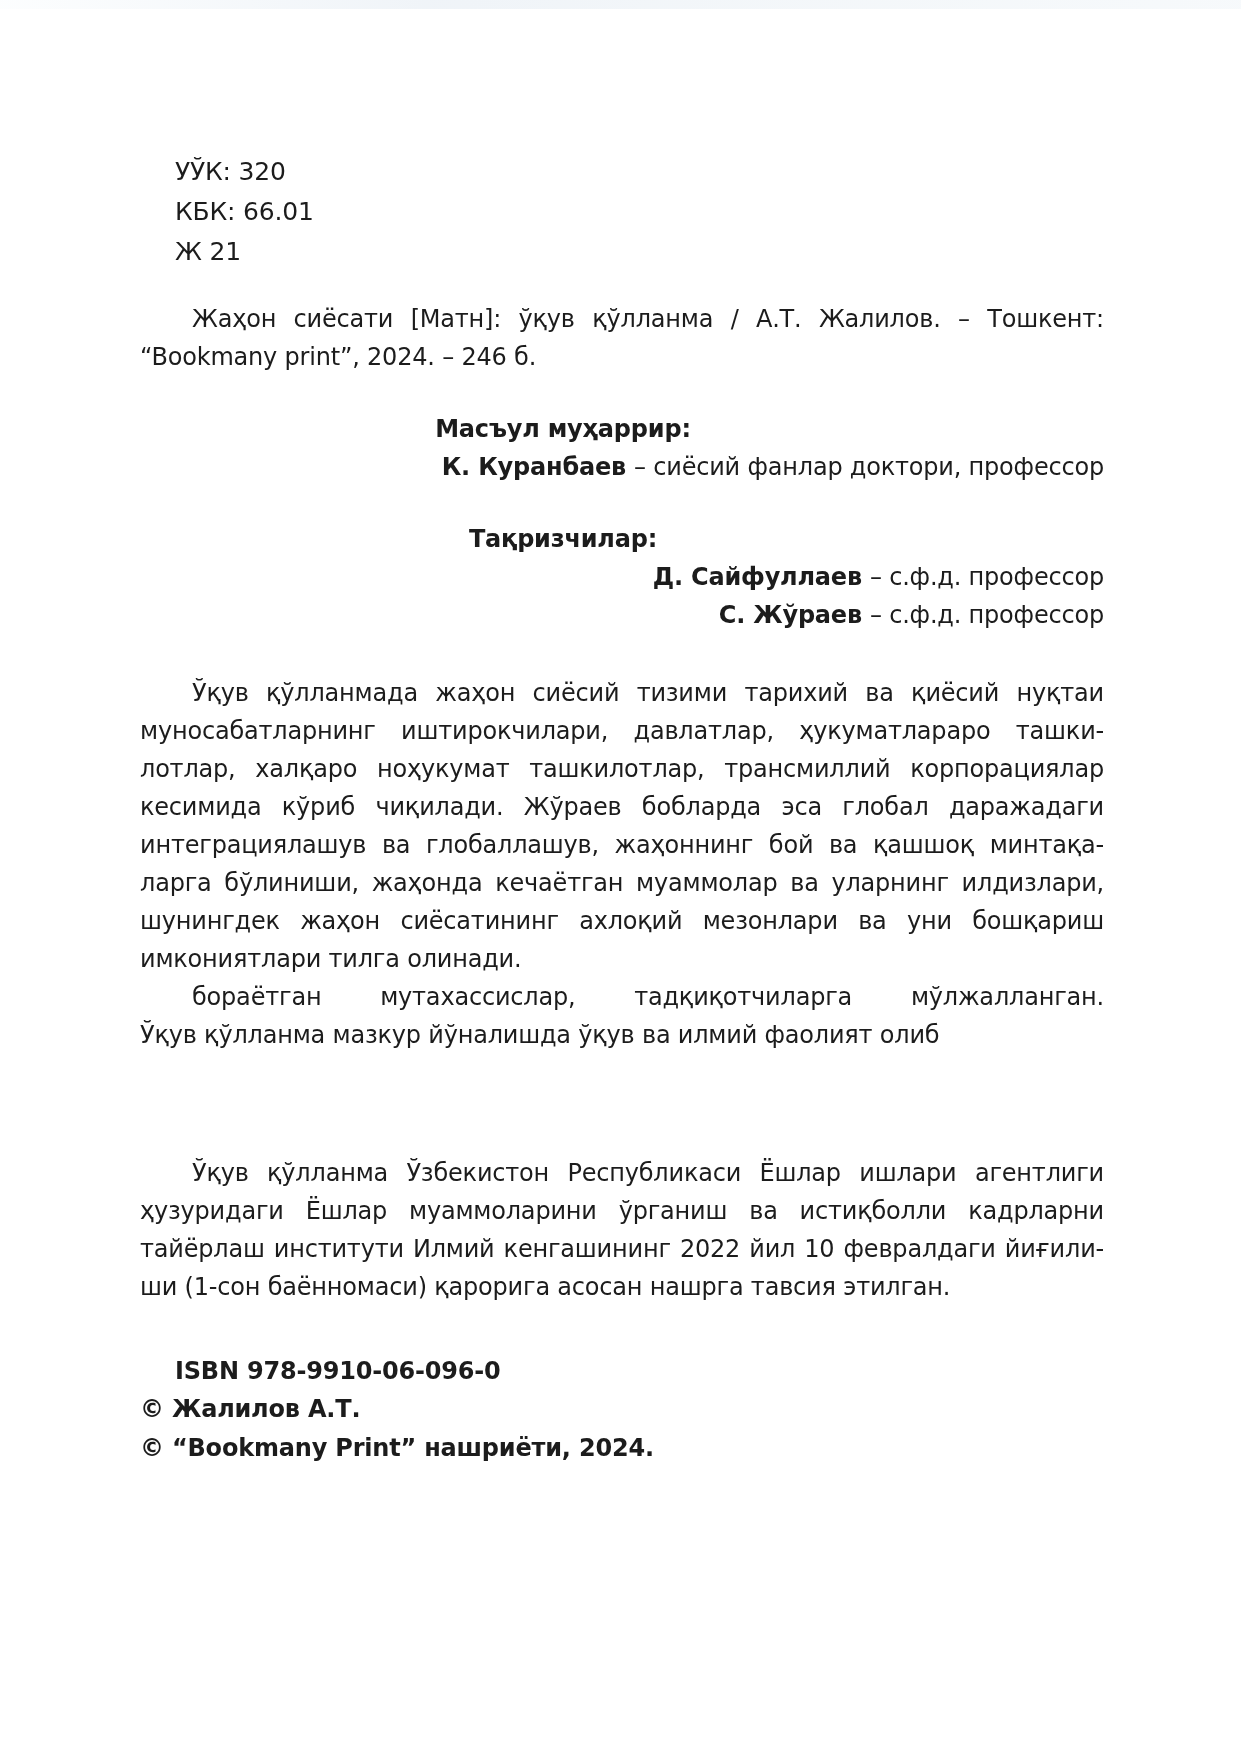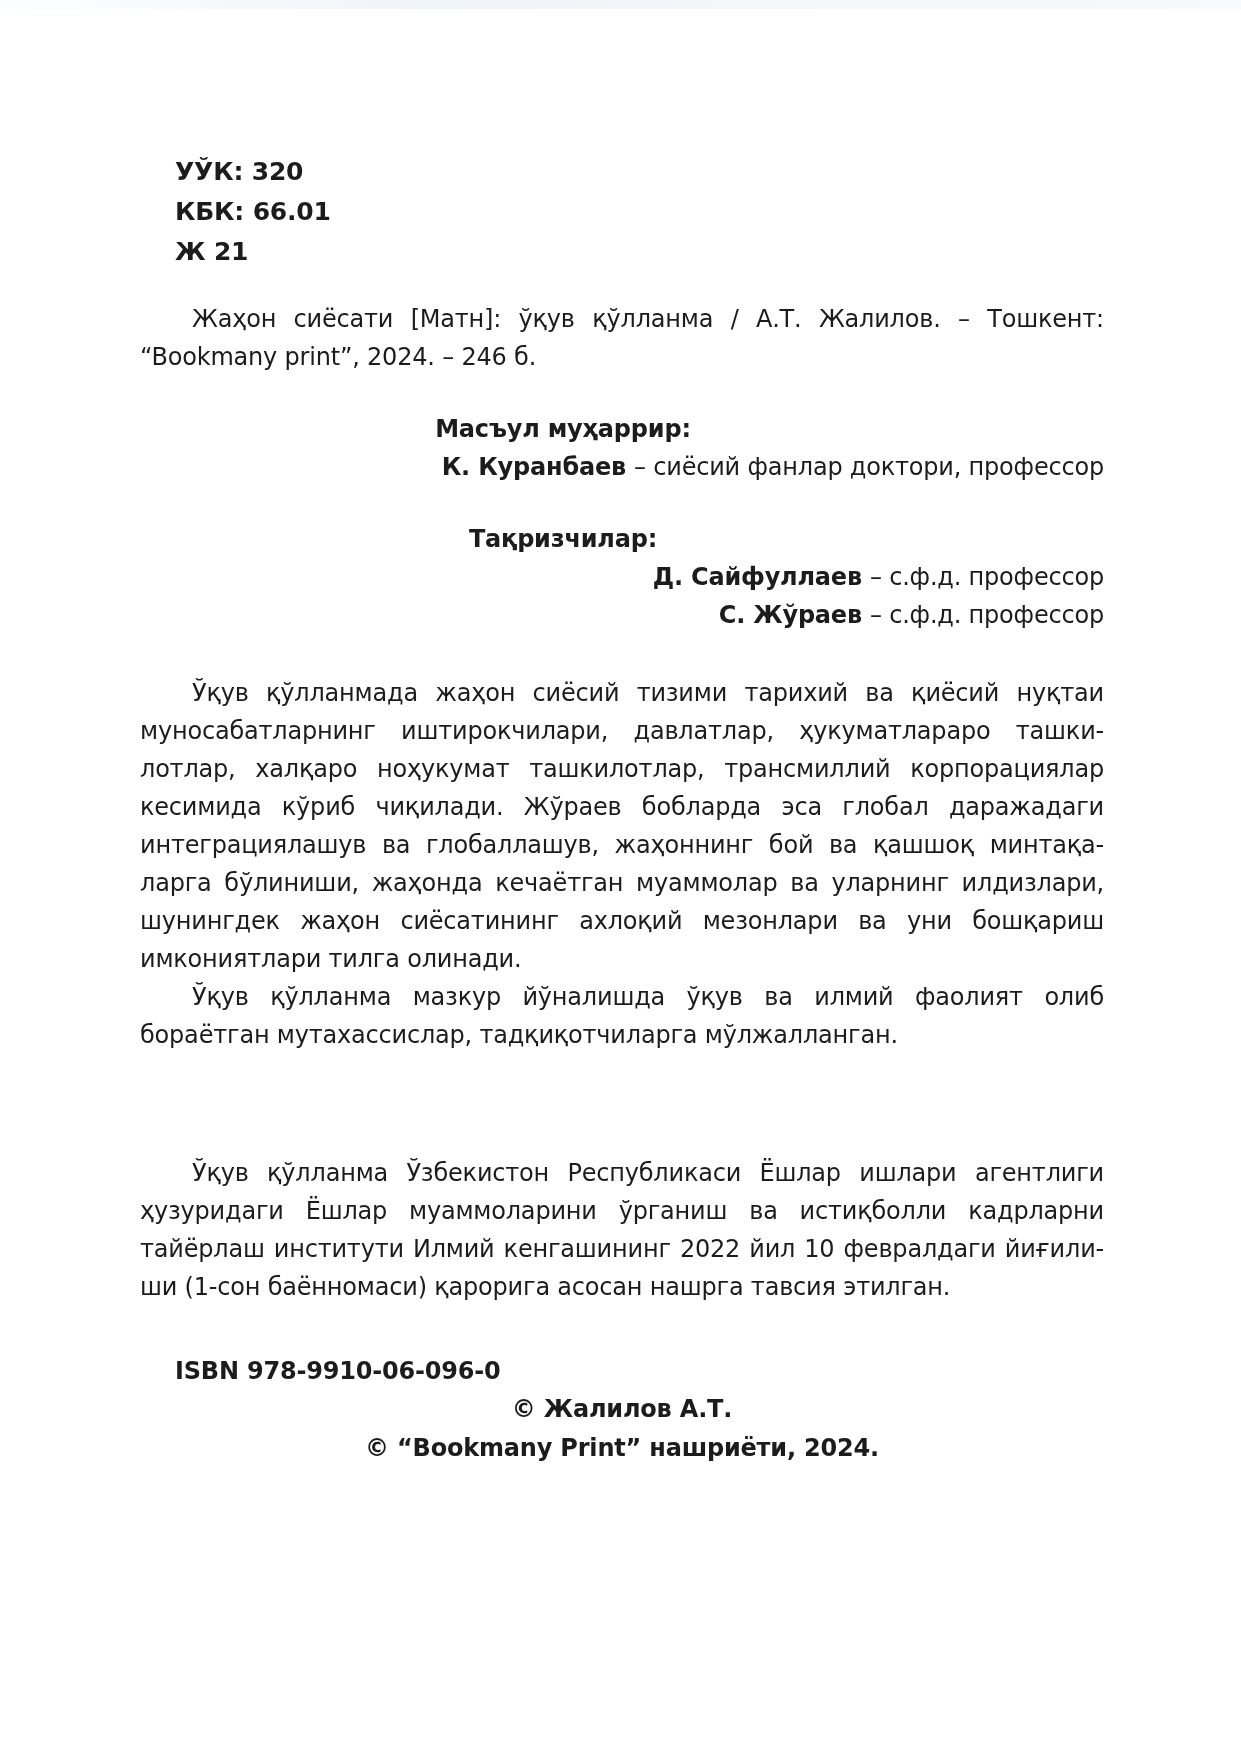--- a/index.html
+++ b/index.html
@@ -18,21 +18,21 @@
     overflow: hidden;
   }
   .scan-strip {
     position: absolute;
     top: 0; left: 0; right: 0;
     height: 9px;
     background: linear-gradient(90deg, #fbfdfe 0%, #e9eff5 35%, #eef3f7 60%, #f3f7fa 100%);
     opacity: .7;
   }
   .udc {
-    font-weight: bold;
+    font-weight: normal;
     font-size: 25px;
     line-height: 40px;
     margin-left: 35px;
   }
   .biblio { margin-top: 28px; }
   .indent1 { text-indent: 52px; }
   .para .tline { text-align: justify; text-align-last: justify; }
   .para .tline:last-child { text-align-last: left; }
   .para.indent .tline:first-child { text-indent: 52px; }
   .section-head {
@@ -44,21 +44,21 @@
   .person-line { text-indent: 52px; text-align: right; }
   .pname { font-weight: bold; margin-right: 8px; }
   .annot { margin-top: 40px; }
   .approval { margin-top: 100px; }
   .isbn {
     margin-top: 46px;
     margin-left: 35px;
     font-weight: bold;
   }
   .copyright {
-    text-align: center;
+    text-align: left;
     font-weight: bold;
     line-height: 39px;
   }
 </style>
 </head>
 <body>
 
 <div class="page">
   <div class="scan-strip"></div>
 
@@ -92,22 +92,22 @@
       <div class="tline">Ўқув қўлланмада жаҳон сиёсий тизими тарихий ва қиёсий нуқтаи</div>
       <div class="tline">муносабатларнинг иштирокчилари, давлатлар, ҳукуматлараро ташки-</div>
       <div class="tline">лотлар, халқаро ноҳукумат ташкилотлар, трансмиллий корпорациялар</div>
       <div class="tline">кесимида кўриб чиқилади. Жўраев бобларда эса глобал даражадаги</div>
       <div class="tline">интеграциялашув ва глобаллашув, жаҳоннинг бой ва қашшоқ минтақа-</div>
       <div class="tline">ларга бўлиниши, жаҳонда кечаётган муаммолар ва уларнинг илдизлари,</div>
       <div class="tline">шунингдек жаҳон сиёсатининг ахлоқий мезонлари ва уни бошқариш</div>
       <div class="tline">имкониятлари тилга олинади.</div>
     </div>
   <div class="para indent">
+      <div class="tline">бораётган мутахассислар, тадқиқотчиларга мўлжалланган.</div>
       <div class="tline">Ўқув қўлланма мазкур йўналишда ўқув ва илмий фаолият олиб</div>
-      <div class="tline">бораётган мутахассислар, тадқиқотчиларга мўлжалланган.</div>
     </div>
 
   <div class="para indent approval">
       <div class="tline">Ўқув қўлланма Ўзбекистон Республикаси Ёшлар ишлари агентлиги</div>
       <div class="tline">ҳузуридаги Ёшлар муаммоларини ўрганиш ва истиқболли кадрларни</div>
       <div class="tline">тайёрлаш институти Илмий кенгашининг 2022 йил 10 февралдаги йиғили-</div>
       <div class="tline">ши (1-сон баённомаси) қарорига асосан нашрга тавсия этилган.</div>
     </div>
 
   <div class="isbn">ISBN 978-9910-06-096-0</div>

